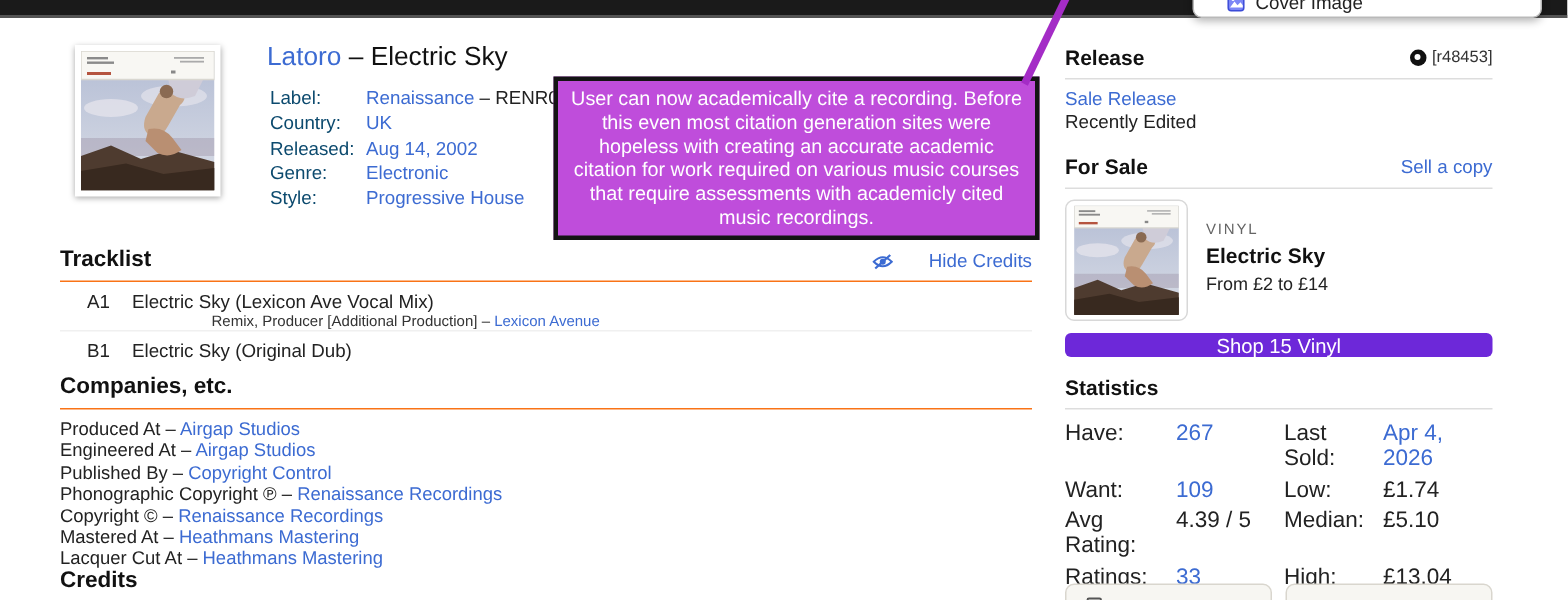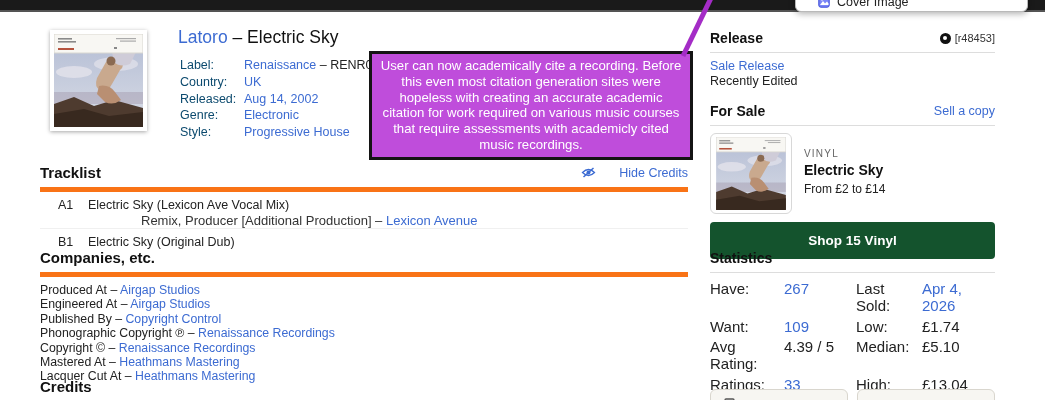--- a/index.html
+++ b/index.html
@@ -41,26 +41,26 @@
   #title { position:absolute; left:178px; top:27px; font-size:17.5px; font-weight:normal; color:#111; }
   #details { position:absolute; left:180px; top:57px; font-size:12.5px; }
   .drow { display:flex; line-height:16.8px; }
   .dlabel { width:64px; color:#0c4a6e; }
 
   
   .h2 { font-size:15px; font-weight:bold; color:#111; }
 
   
   #tracklist { position:absolute; left:40px; top:164px; width:648px; }
-  .sec-head { display:flex; justify-content:space-between; align-items:center;
-    border-bottom:5px solid #f97316; padding-bottom:6px; }
+  .sec-head { display:flex; justify-content:space-between; align-items:flex-end;
+    border-bottom:1px solid #f97316; padding-bottom:6px; }
   .hide-credits { display:flex; align-items:center; gap:23px; font-size:12.5px; }
   .track { display:flex; font-size:12.5px; padding-top:6px; }
   .tpos { width:30px; margin-left:18px; }
-  .tcredit { margin-left:60px; font-size:13px; color:#333; padding-top:1px;padding-left:41px; }
+  .tcredit { margin-left:60px; font-size:10px; color:#333; padding-top:1px;padding-left:41px; }
   .track.b1 { border-top:1px solid #f0f0f0; margin-top:0; }
 
   
   #companies { position:absolute; left:40px; top:249px; width:648px; }
   #companies .entries { margin-top:6px; font-size:12.3px; line-height:14.4px; }
 
   #credits { position:absolute; left:40px; top:378px; }
 
   
   .side { width:285px; position:absolute; left:710px; }
@@ -76,22 +76,22 @@
 
   #side-forsale { top:103px; }
   .listing { display:flex; gap:12px; margin-top:7px; }
   .thumb { width:82px; height:81px; background:#fff; border:1px solid #d8d8d8;
     border-radius:6px; padding:3px; }
   .thumb svg { display:block; width:74px; height:73px; border-radius:3px; }
   .listing-info { padding-top:15px; }
   .fmt { font-size:10px; color:#656565; letter-spacing:1.2px; }
   .listing-title { font-size:14px; font-weight:bold; color:#111; margin-top:3px; }
   .range { font-size:12px; margin-top:4px; }
-  .shop-btn { margin-top:8px; width:100%; height:37px; background:#14532d; color:#fff;
-    border:none; border-radius:4px; font-size:13.5px; font-weight:bold;
+  .shop-btn { margin-top:8px; width:100%; height:16px; background:#6d28d9; color:#fff;
+    border:none; border-radius:4px; font-size:13.5px; font-weight:normal;
     font-family:"Liberation Sans", sans-serif; cursor:pointer; }
 
   #side-stats { top:250px; }
   .stats-grid { display:grid; grid-template-columns:74px 72px 66px 1fr;
     row-gap:3.5px; font-size:15px; margin-top:7px; }
   .rate-row { margin-top:9px; border-top:1px solid #ddd; display:grid;
     grid-template-columns:142px 1fr; }
   .stars { text-align:center; padding:10px 0; color:#8a8a8a; font-size:16px;
     letter-spacing:3px; cursor:pointer; }
   .share-cell { border-left:1px solid #ddd; display:flex; align-items:center;

